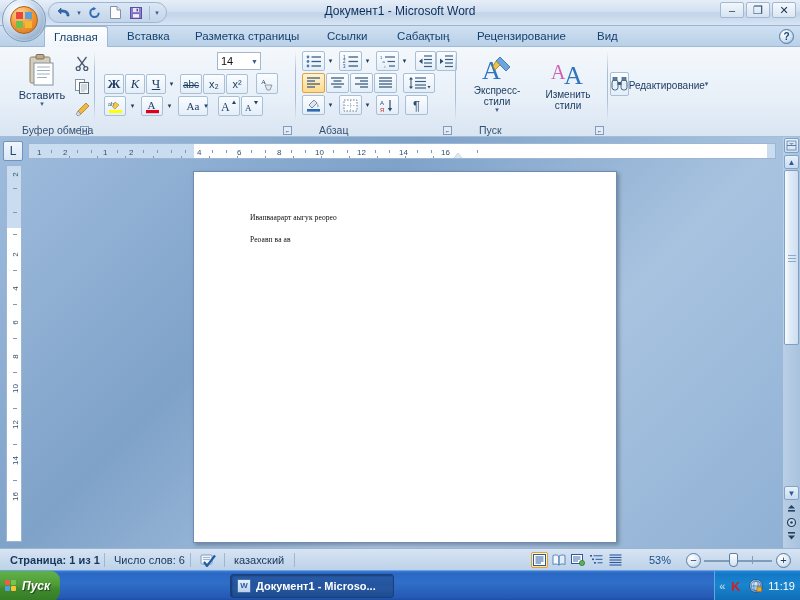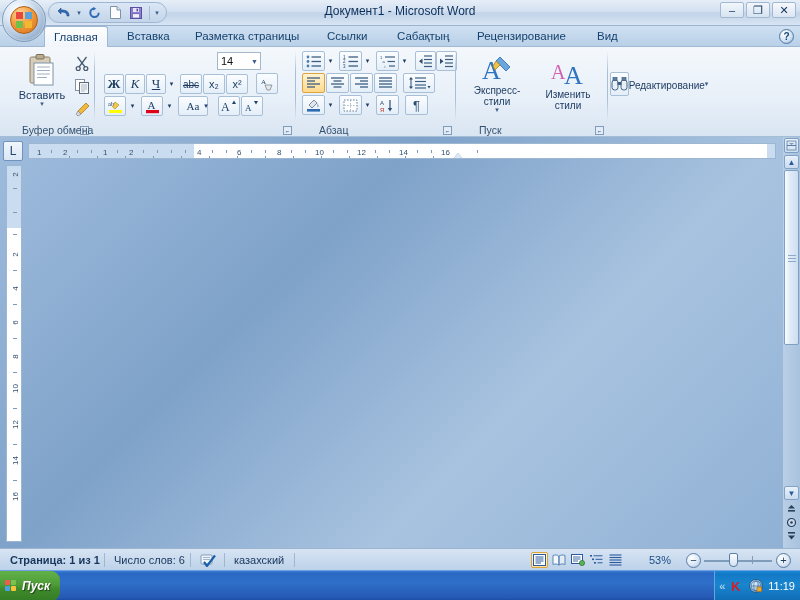--- a/index.html
+++ b/index.html
@@ -757,20 +757,24 @@
       <div class="vr-dot" style="top:206px;"></div>
       <div class="vr-tick" style="top:218px; transform:rotate(-90deg);">10</div>
       <div class="vr-dot" style="top:242px;"></div>
       <div class="vr-tick" style="top:254px; transform:rotate(-90deg);">12</div>
       <div class="vr-dot" style="top:278px;"></div>
       <div class="vr-tick" style="top:290px; transform:rotate(-90deg);">14</div>
       <div class="vr-dot" style="top:314px;"></div>
       <div class="vr-tick" style="top:326px; transform:rotate(-90deg);">16</div>
     </div>
 
+    <div class="page">
+      <div class="doc-line" style="top:41px;">Ивапваарарт аыгук реореo</div>
+      <div class="doc-line" style="top:63px;">Реоавп ва ав</div>
+    </div>
 
     <div class="vscroll">
       <div class="scroll-top-btn">
         <svg width="11" height="11" viewBox="0 0 11 11" class="icon-svg">
           <rect x="1" y="1" width="9" height="9" fill="#dbe7f5" stroke="#5b7ea6" stroke-width=".8"></rect>
           <line x1="1" y1="5.5" x2="10" y2="5.5" stroke="#5b7ea6" stroke-width="1"></line>
           <path d="M3 3 L8 3 L5.5 5 Z" fill="#7f9cbb"></path>
         </svg>
       </div>
       <div class="sb-arrow" style="top:18px;">▲</div>
@@ -888,20 +892,24 @@
     <div class="start-btn">
       <span class="flag">
           <i></i>
           <i></i>
           <i></i>
           <i></i>
         </span>
       <span>Пуск</span>
     </div>
 
+    <div class="task-btn active" style="left:230px; width:164px;">
+      <span class="wicon"></span>
+      <span>Документ1 - Microso...</span>
+    </div>
 
     <div class="tray">
       <span class="tray-chev">«</span>
       <span class="kav">
         <svg width="14" height="14" viewBox="0 0 14 14" class="icon-svg">
           <text x="1" y="12" font-size="13" font-weight="bold" fill="#cf2026" font-family="Liberation Sans, sans-serif">K</text>
         </svg>
       </span>
       <span class="netic">
         <svg width="12" height="12" viewBox="0 0 12 12" class="icon-svg" style="position:absolute;left:0;top:0;">

